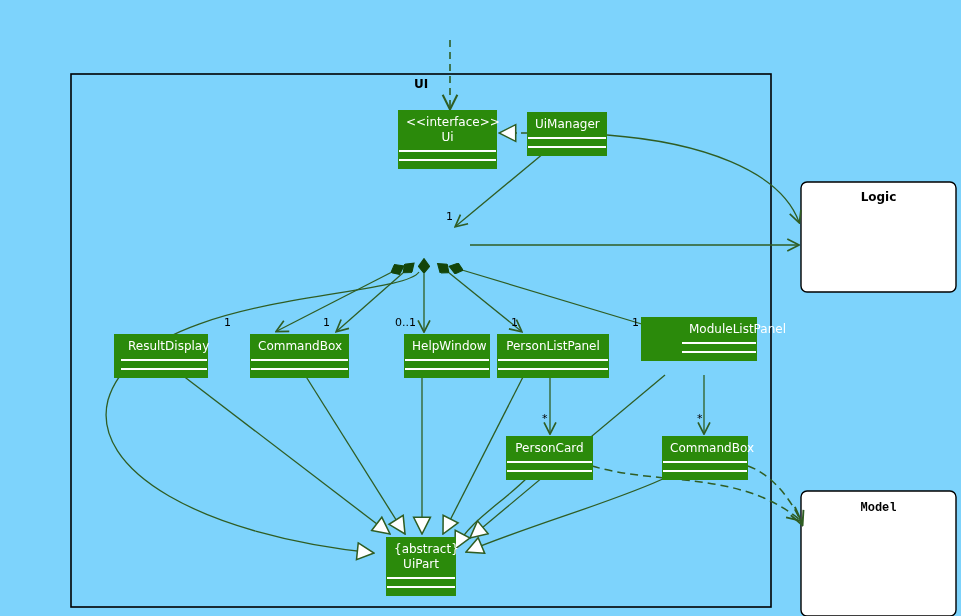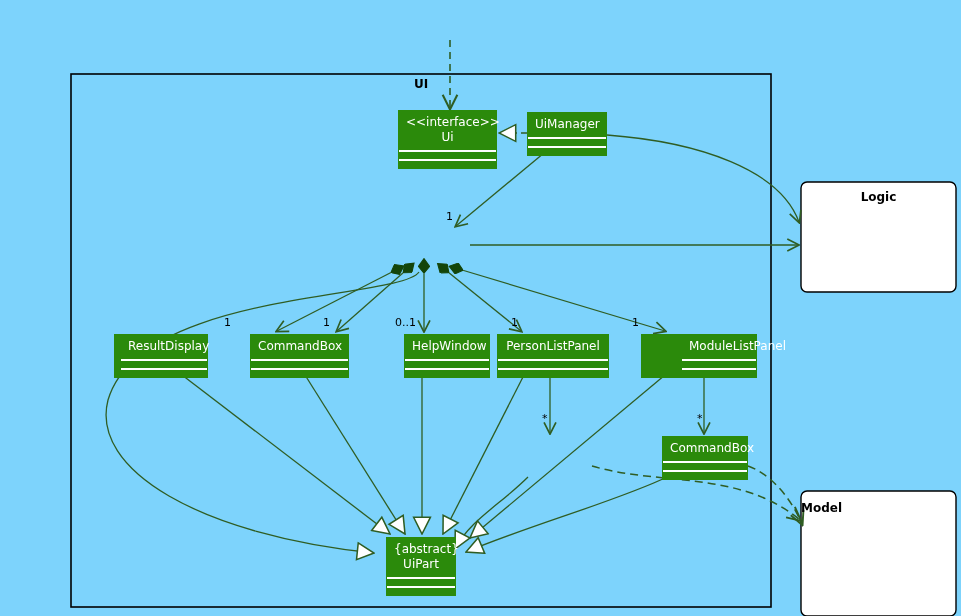--- a/index.html
+++ b/index.html
@@ -160,21 +160,21 @@
     <g>
       <path d="M528,477 C500,505 470,520 455,549" fill="none" stroke="#2f5d23" stroke-width="1.3" marker-end="url(#tri-hollow)"></path>
     </g>
     <g>
       <path d="M667,477 C620,500 530,525 466,552" fill="none" stroke="#2f5d23" stroke-width="1.3" marker-end="url(#tri-hollow)"></path>
     </g>
   </svg>
 
   <div class="pkg-label" style="left:71px; top:77px; width:700px; text-align:center;">UI</div>
   <div class="pkg-label" style="left:801px; top:190px; width:155px; text-align:center;">Logic</div>
-  <div class="pkg-label" style="left:801px; top:501px; width:155px; text-align:left;">Model</div>
+  <div class="pkg-label" style="left:801px; top:501px; width:155px; text-align:center;font-family:Liberation Mono, monospace;">Model</div>
 
   <div class="uml-class" style="left:398px; top:110px; width:99px;">
     <div class="uml-name">
       <span class="stereo">&lt;&lt;interface&gt;&gt;</span>
       <span>Ui</span>
     </div>
     <div class="uml-compartment"></div>
     <div class="uml-compartment"></div>
   </div>
 
@@ -202,26 +202,31 @@
     <div class="uml-compartment"></div>
     <div class="uml-compartment"></div>
   </div>
 
   <div class="uml-class" style="left:497px; top:334px; width:112px;">
     <div class="uml-name">PersonListPanel</div>
     <div class="uml-compartment"></div>
     <div class="uml-compartment"></div>
   </div>
 
-  <div class="uml-class" style="left:641px; top:334px; width:116px;padding-left:40px;">
+  <div class="uml-class" style="left:641px; top:317px; width:116px;padding-left:40px;">
     <div class="uml-name">ModuleListPanel</div>
     <div class="uml-compartment"></div>
     <div class="uml-compartment"></div>
   </div>
 
+  <div class="uml-class" style="left:506px; top:436px; width:87px;">
+    <div class="uml-name">PersonCard</div>
+    <div class="uml-compartment"></div>
+    <div class="uml-compartment"></div>
+  </div>
 
   <div class="uml-class" style="left:662px; top:436px; width:86px;">
     <div class="uml-name">CommandBox</div>
     <div class="uml-compartment"></div>
     <div class="uml-compartment"></div>
   </div>
 
   <div class="uml-class" style="left:386px; top:537px; width:70px;">
     <div class="uml-name">
       <span class="stereo">{abstract}</span>

